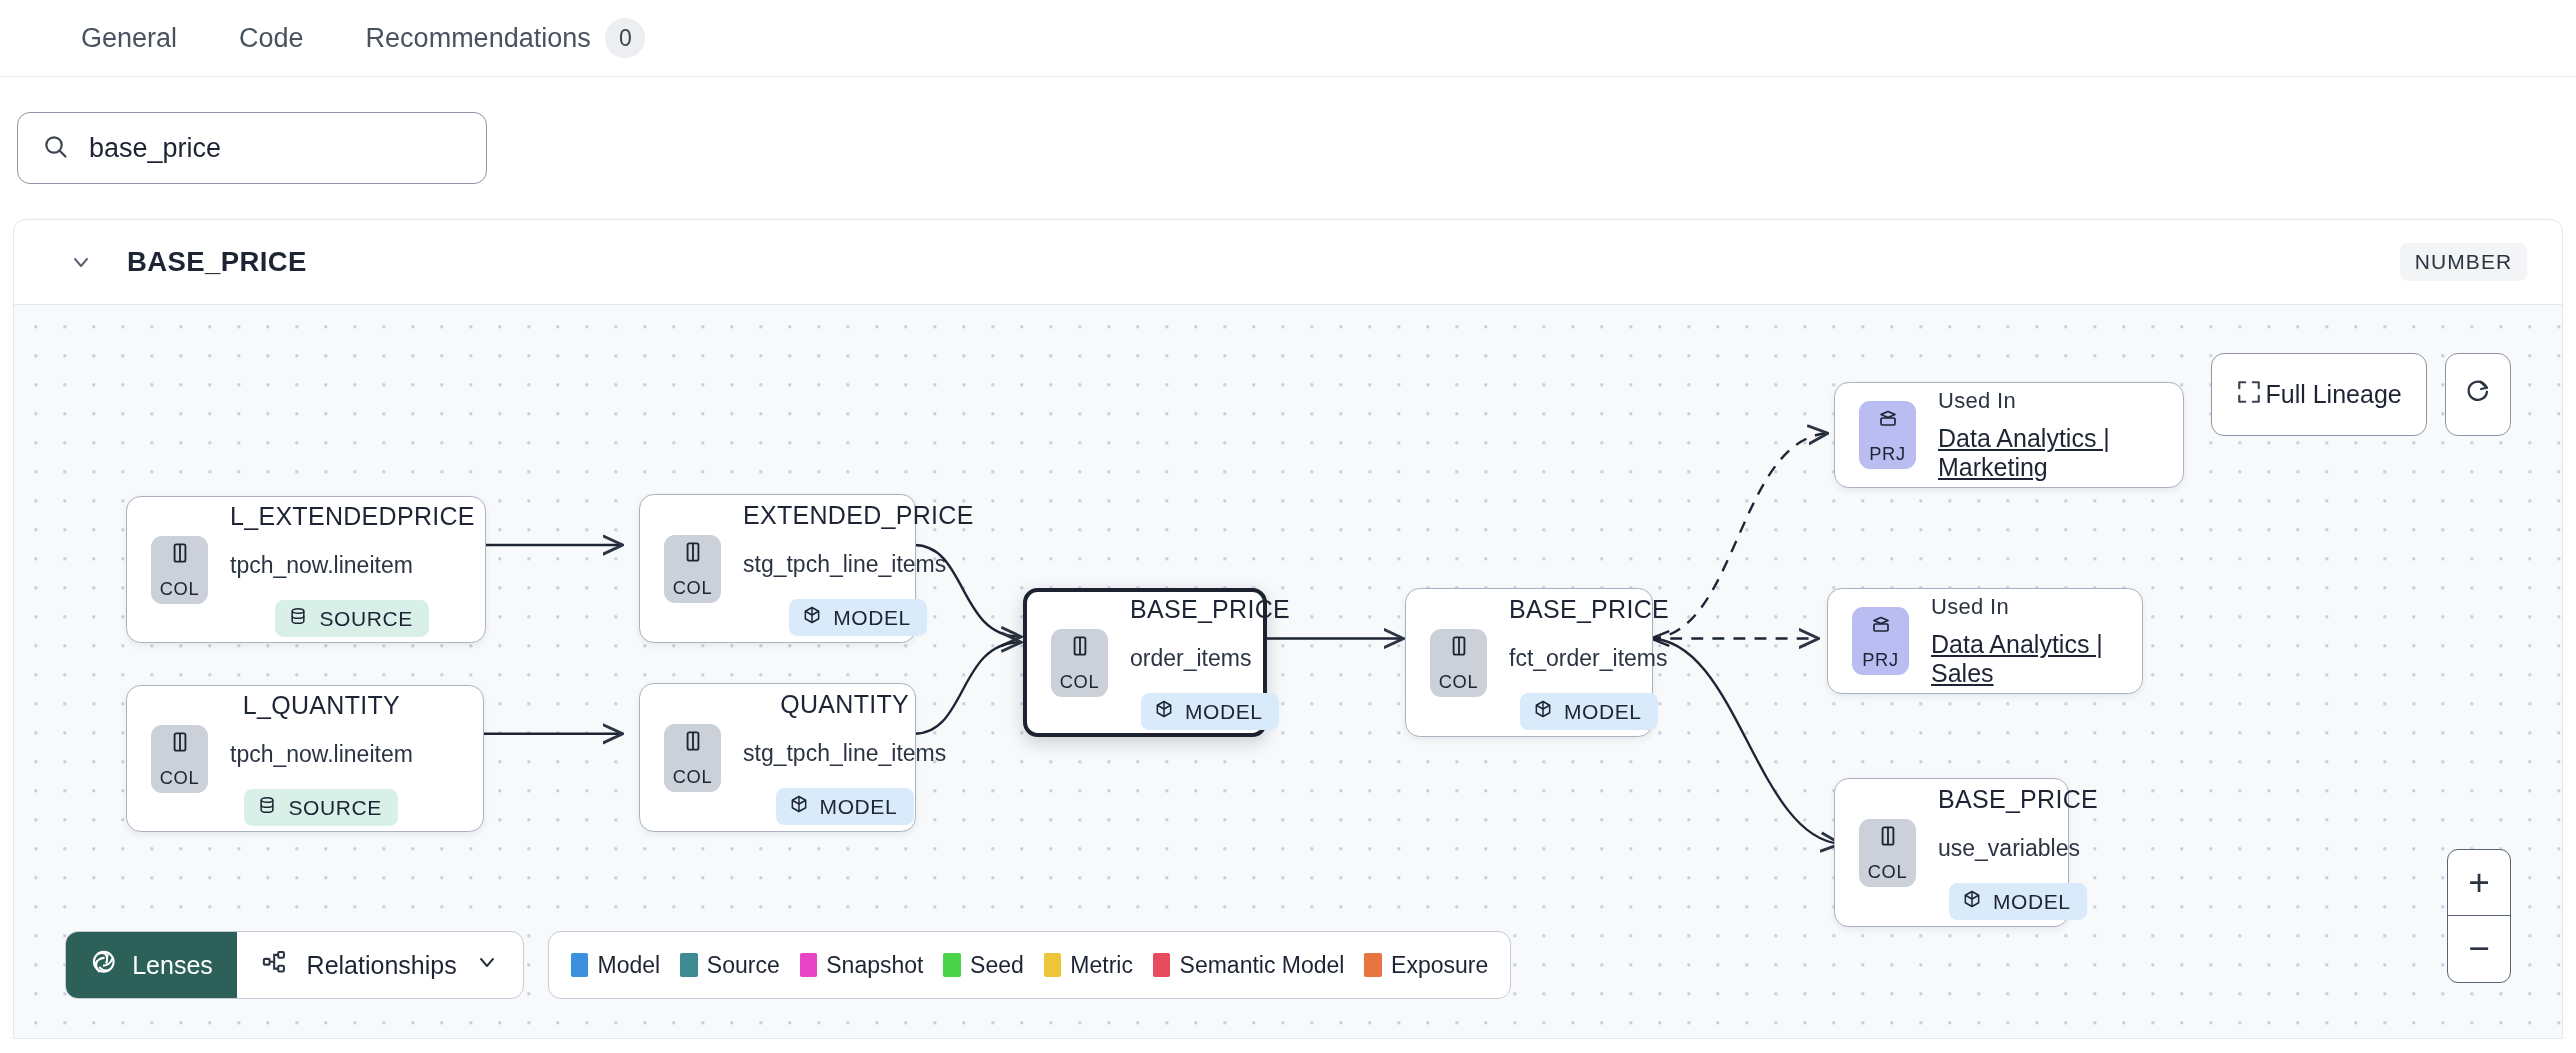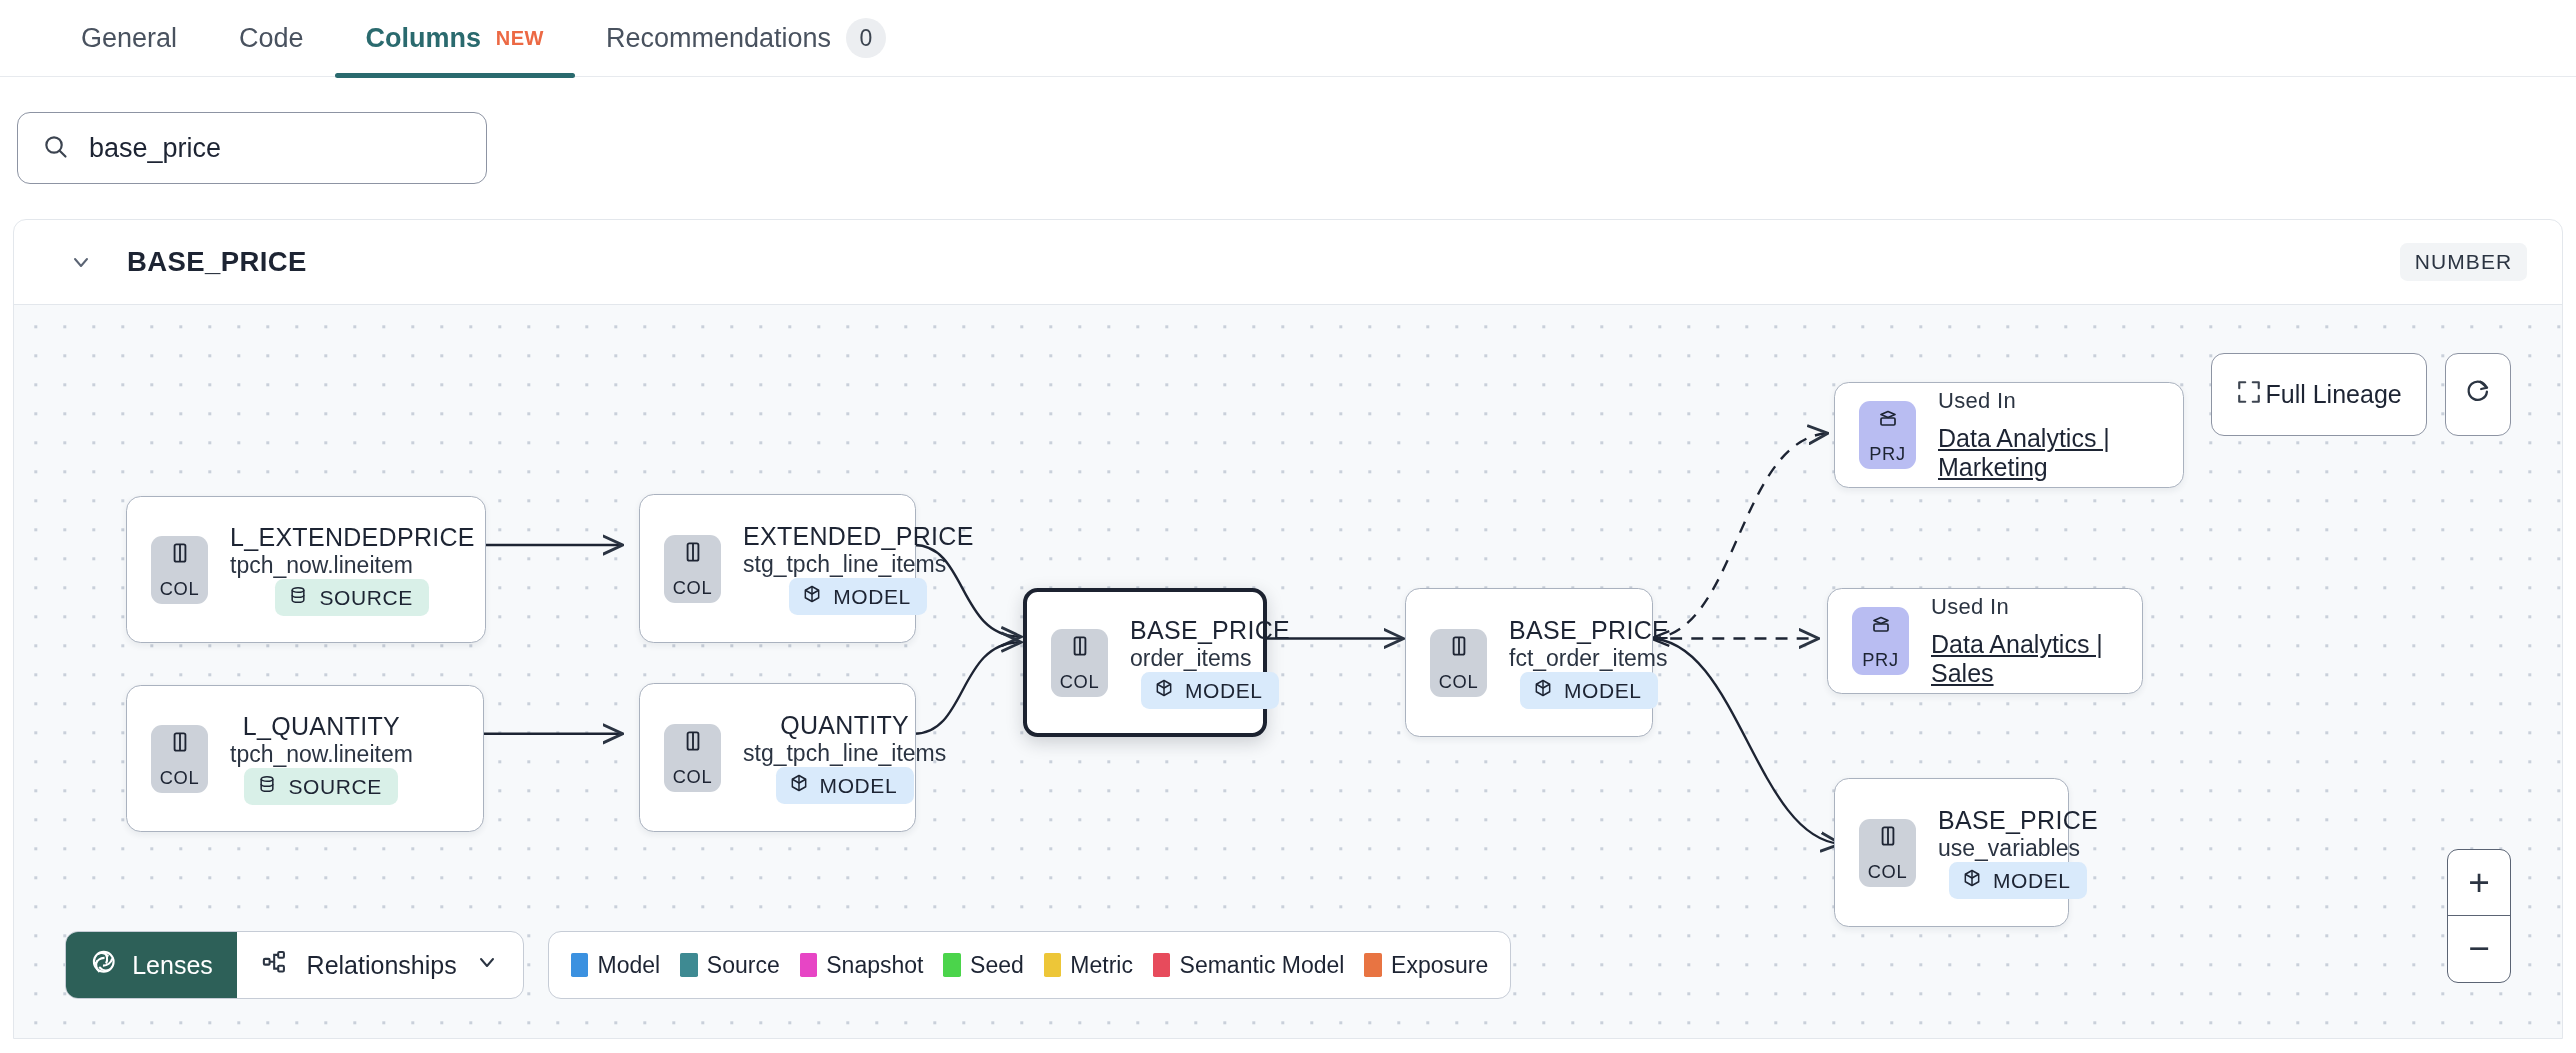--- a/index.html
+++ b/index.html
@@ -163,21 +163,21 @@
     justify-content: center;
     gap: 14px;
   }
   .chip.prj { background: #b9bdf2; }
   .chip-label {
     font-size: 18.3px;
     letter-spacing: 0.6px;
     color: #1d2433;
     line-height: 1;
   }
-  .node-body { display: flex; flex-direction: column; align-items: flex-start; gap: 0; padding-right: 5.5px;}
+  .node-body { display: flex; flex-direction: column; align-items: flex-start; gap: 21px; padding-right: 5.5px;}
   .node-title { font-size: 25px; color: #1d2433; letter-spacing: 0.3px; align-self: center; text-align: center; }
   .node-sub { font-size: 23px; color: #2b3442; }
   .node-tag {
     display: inline-flex;
     align-items: center;
     gap: 11px;
     padding: 6.4px 16.5px 6.4px 13px;
     border-radius: 8.3px;
     font-size: 21px;
     letter-spacing: 0.6px;
@@ -272,24 +272,20 @@
 </head>
 <body>
 
 <div id="tabbar">
   <div class="tab">
     <span>General</span>
   </div>
   <div class="tab">
     <span>Code</span>
   </div>
-  <div class="tab active">
-    <span>Columns</span>
-    <span class="tab-badge-new">NEW</span>
-  </div>
   <div class="tab">
     <span>Recommendations</span>
     <span class="tab-count">0</span>
   </div>
 </div>
 
 <div id="searchrow">
   <div id="searchbox">
     <span class="mag">
       <svg width="27.5" height="27.5" viewBox="0 0 24 24" fill="none" stroke="#3c4450" stroke-width="1.9" stroke-linecap="round">

